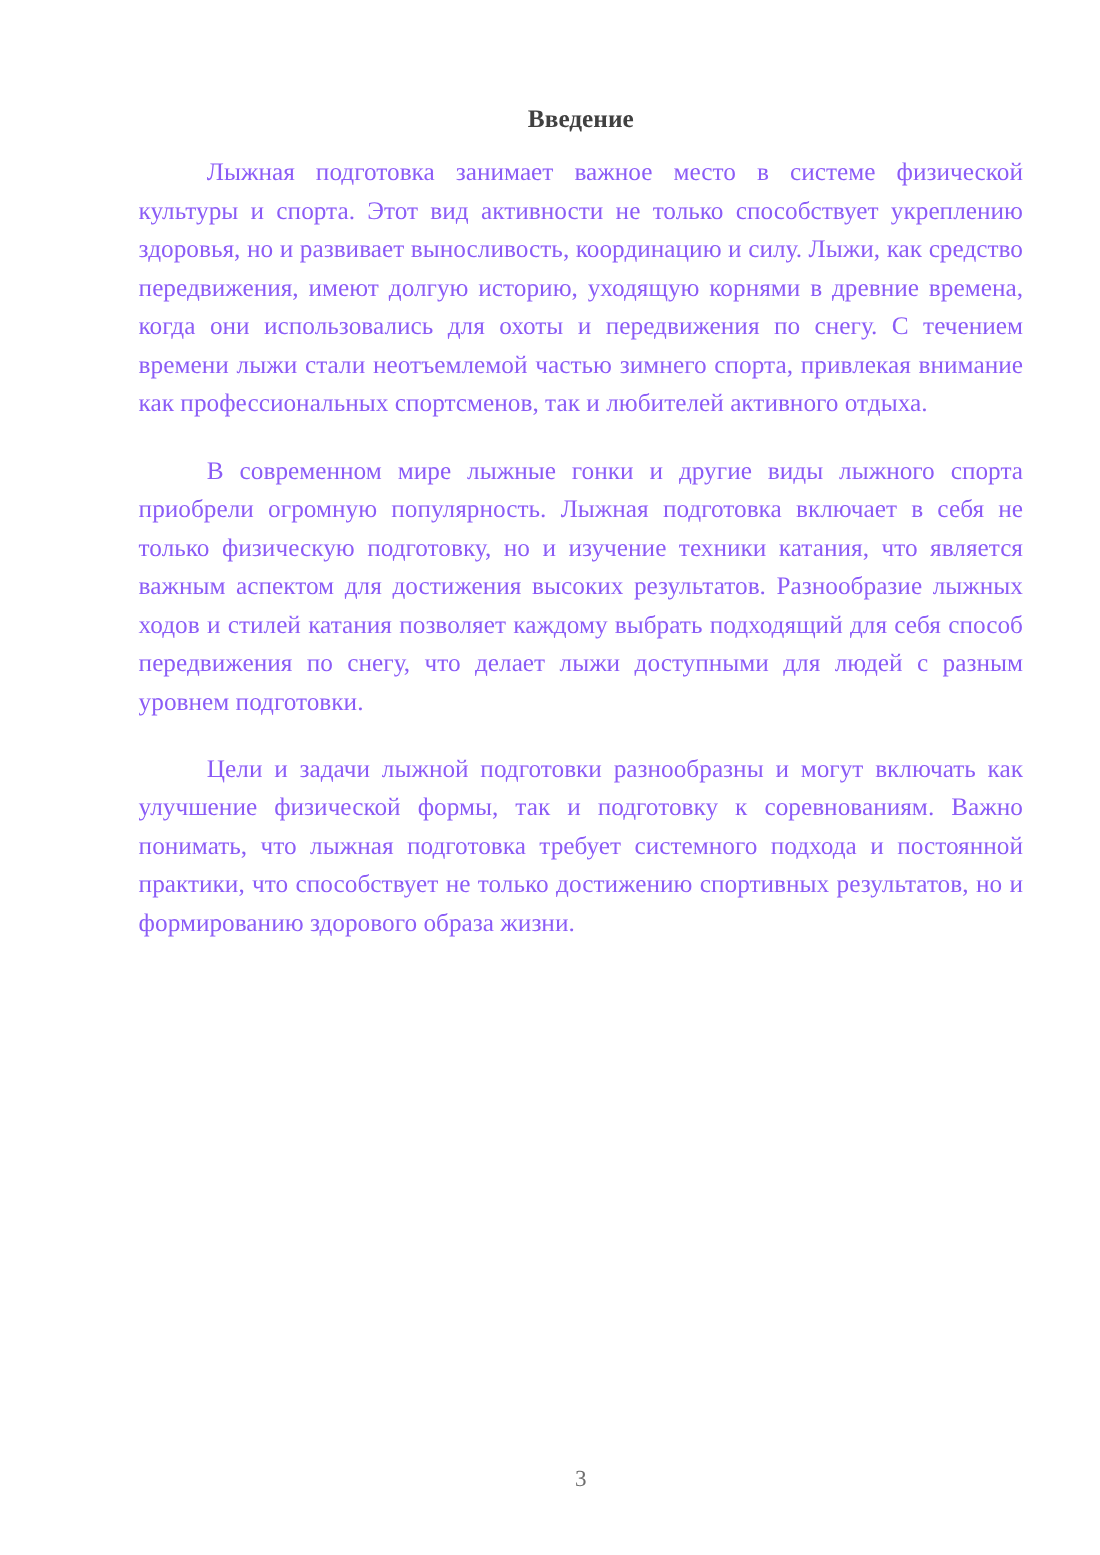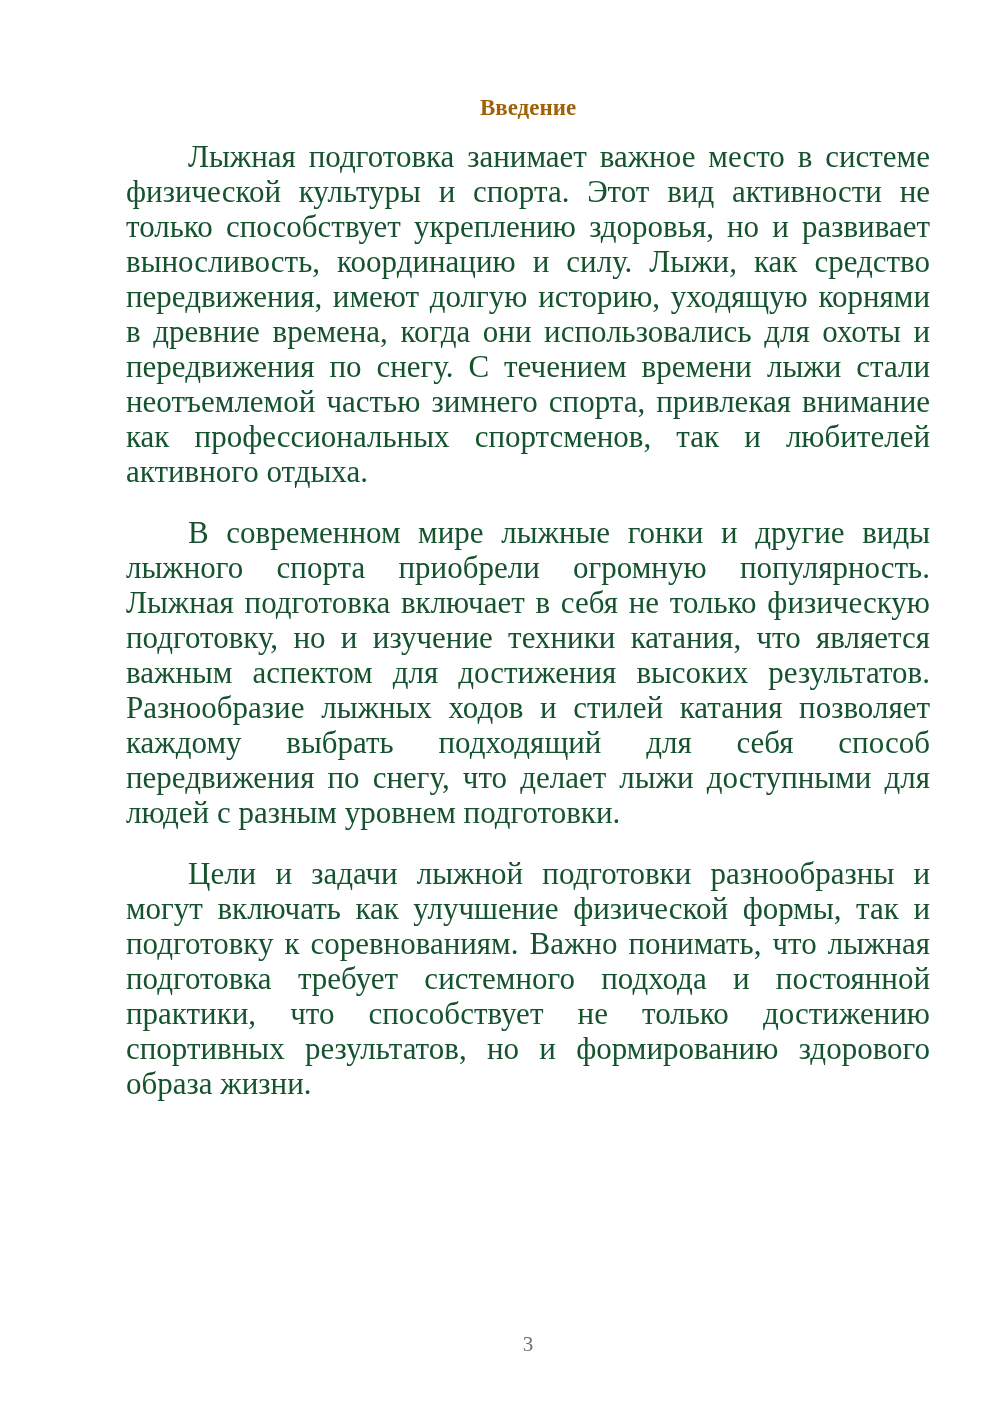--- a/index.html
+++ b/index.html
@@ -21,29 +21,29 @@
     box-sizing: border-box;
     padding: 93px 70px 0 126px;
     background: #ffffff;
   }
   .doc-title {
     font-size: 23px;
     font-weight: bold;
     line-height: 30px;
     text-align: center;
     margin: 0 0 16px 0;
-    color: #a16207;
+    color: #404040;
   }
   .para {
-    font-size: 31px;
+    font-size: 23px;
     line-height: 35px;
     text-align: justify;
     text-indent: 62px;
     margin: 0 0 26px 0;
-    color: #14532d;
+    color: #8b5cf6;
   }
   .page-footer {
     position: absolute;
     top: 1328px;
     left: 126px;
     width: 804px;
     text-align: center;
     font-size: 21px;
     line-height: 32px;
     color: #6e6e6e;

